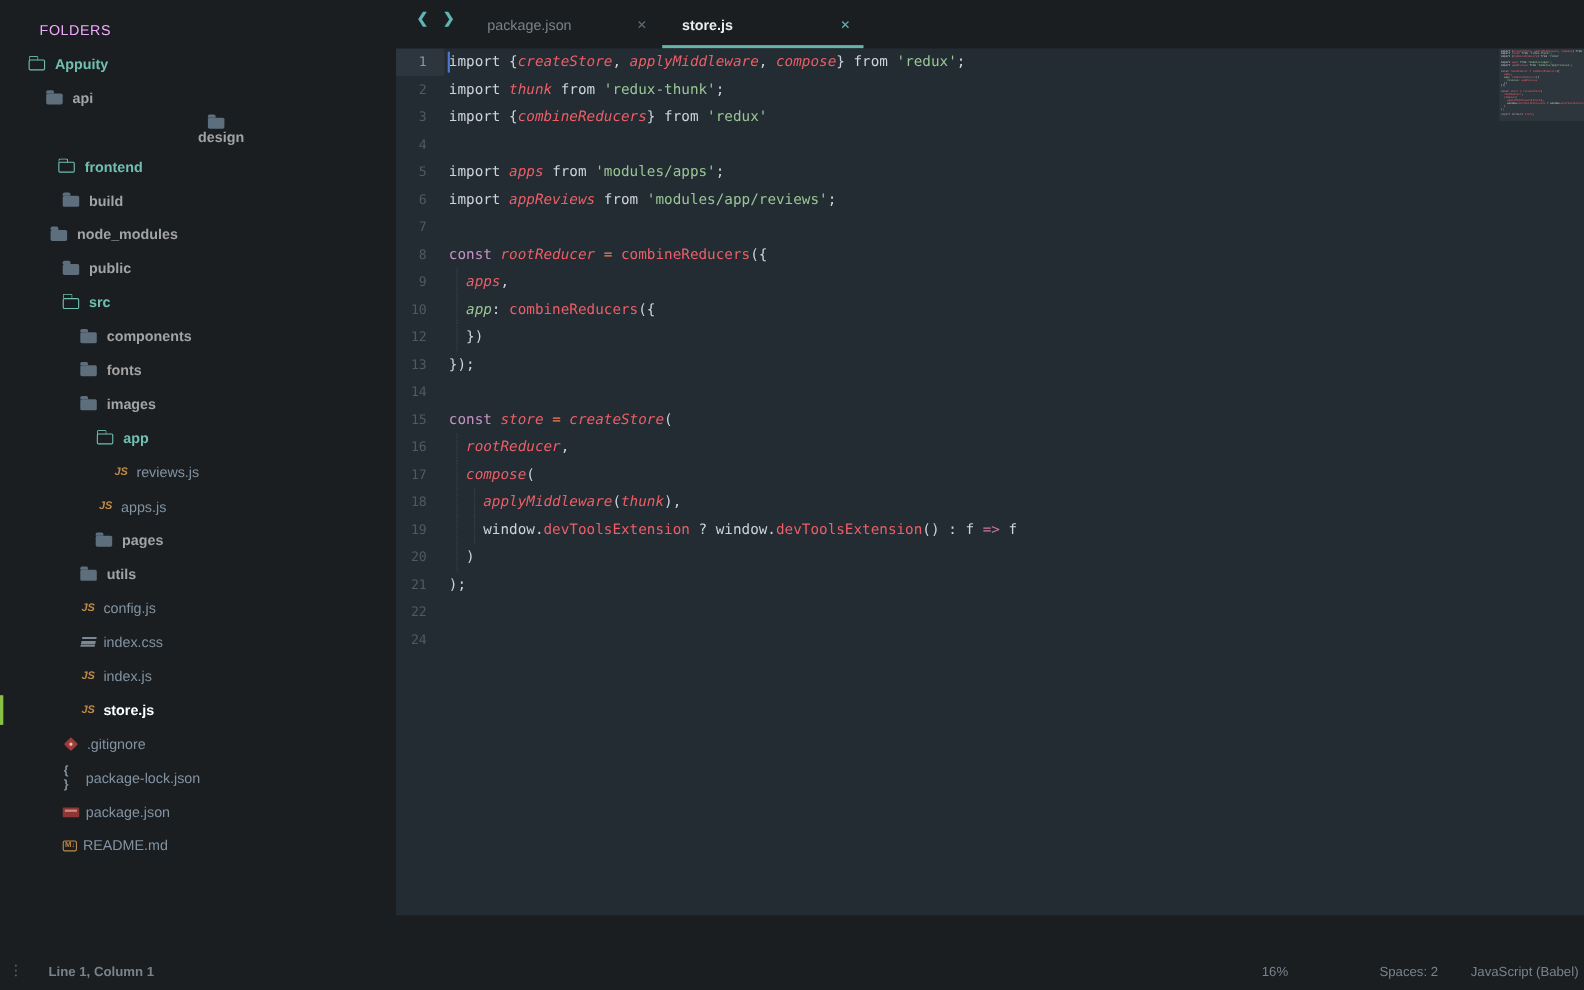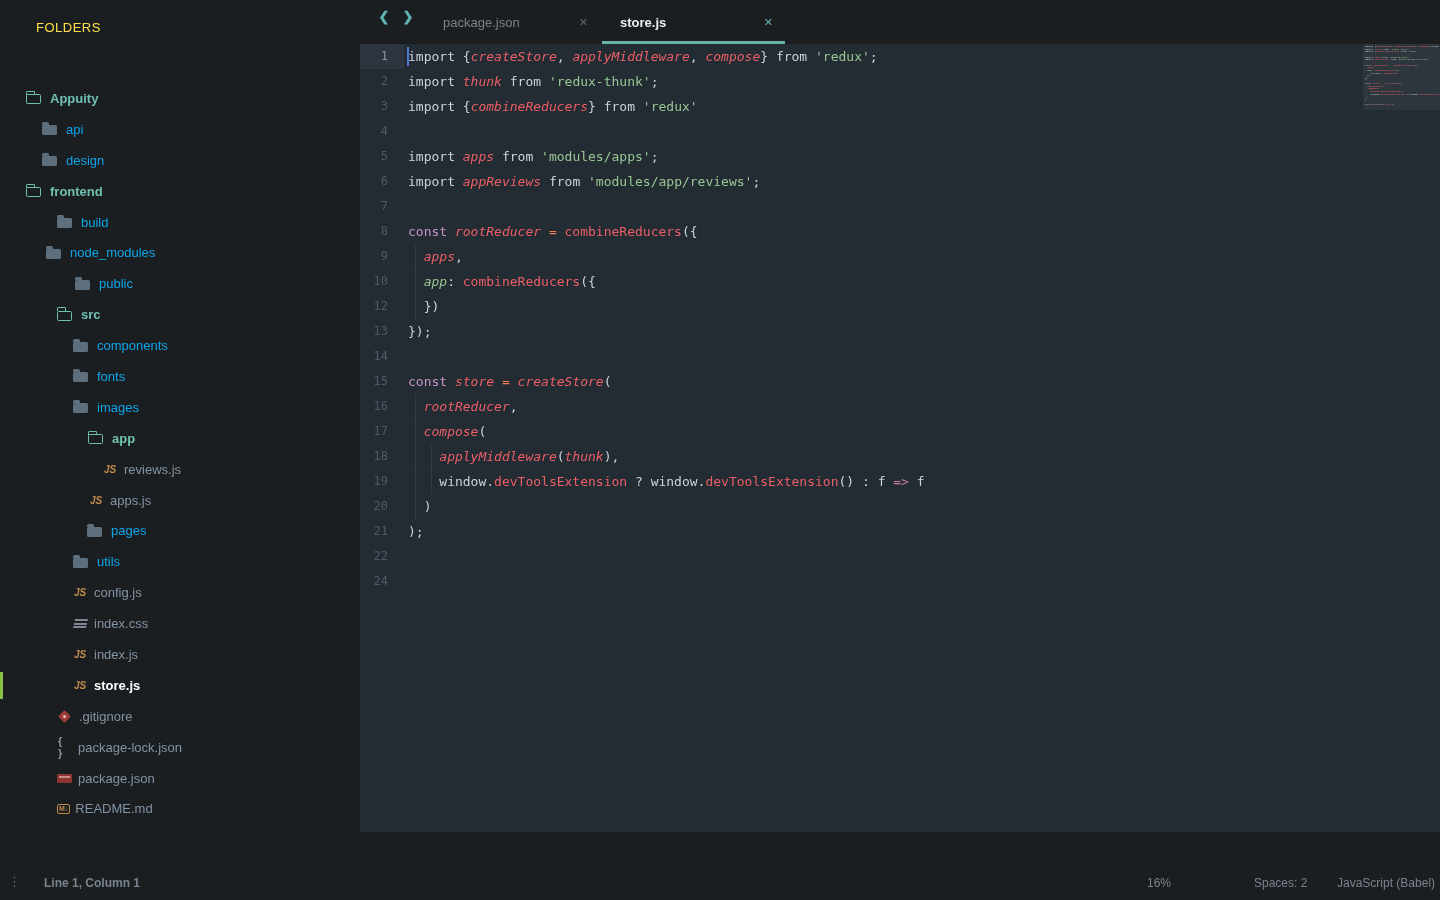--- a/index.html
+++ b/index.html
@@ -2,25 +2,25 @@
 <html><head>
 <meta charset="utf-8">
 <style>
   * { margin:0; padding:0; box-sizing:border-box; }
   html,body { width:1440px; height:900px; overflow:hidden; }
   body { background:#1b1e21; font-family:"Liberation Sans", sans-serif; }
   .app { position:relative; width:1440px; height:900px; }
 
   
   .sidebar { position:absolute; left:0; top:0; width:360px; height:866px; background:#1b1e21; }
-  .folders-header { position:absolute; top:20px; left:36px; font-size:13px; color:#fde047; letter-spacing:.5px; }
+  .folders-header { position:absolute; top:20px; left:36px; font-size:13px; color:#f0abfc; letter-spacing:.5px; }
   .tree { position:absolute; top:43px; left:0; right:0; }
   .trow { position:relative; height:30.9px; display:flex; align-items:center; font-size:13px; }
   .trow .lbl { white-space:nowrap; }
-  .lbl.folder-lbl { color:#0ea5e9; font-weight:400; }
+  .lbl.folder-lbl { color:#a3a3a3; font-weight:700; }
   .lbl.open-lbl   { color:#6fc0b2; font-weight:600; }
   .lbl.file-lbl   { color:#8293a2; font-weight:400; }
   .lbl.sel-lbl    { color:#ffffff; font-weight:600; }
   .selbar { position:absolute; left:0; top:2px; bottom:2px; width:3px; background:#8abf45; }
 
   
   .ic { display:inline-block; flex:none; position:relative; }
   .ic-folder { width:15px; height:10px; background:#5d6e7d; border-radius:1.5px; margin-right:9px; margin-top:2px; }
   .ic-folder::before { content:""; position:absolute; top:-3px; left:0; width:7px; height:3px; background:#5d6e7d; border-radius:1.5px 1.5px 0 0; }
   .ic-open { width:15px; height:10px; border:1.6px solid #6fc0b2; border-radius:1.5px; margin-right:9px; margin-top:2px; background:transparent; }
@@ -79,45 +79,45 @@
   .syntax { position:absolute; left:1337px; top:10px; cursor:pointer; }
 </style>
 </head>
 <body>
 
 <div class="app">
 
   <aside class="sidebar">
     <div class="folders-header">FOLDERS</div>
     <div class="tree" id="tree">
-        <div class="trow" style="padding-left: 26px; margin-top: 40px;">
+        <div class="trow" style="padding-left: 26px;">
           <span class="ic ic-open"></span>
           <span class="lbl open-lbl">Appuity</span>
         </div>
         <div class="trow" style="padding-left: 42px;">
           <span class="ic ic-folder"></span>
           <span class="lbl folder-lbl">api</span>
         </div>
-        <div class="trow" style="padding-left: 42px;">
+        <div class="trow" style="padding-left: 42px; flex-direction: column;">
           <span class="ic ic-folder"></span>
           <span class="lbl folder-lbl">design</span>
         </div>
-        <div class="trow" style="padding-left: 26px; text-align: center;">
+        <div class="trow" style="padding-left: 53px; text-align: center;">
           <span class="ic ic-open"></span>
           <span class="lbl open-lbl">frontend</span>
         </div>
         <div class="trow" style="padding-left: 57px;">
           <span class="ic ic-folder"></span>
           <span class="lbl folder-lbl">build</span>
         </div>
         <div class="trow" style="padding-left: 46px;">
           <span class="ic ic-folder"></span>
           <span class="lbl folder-lbl">node_modules</span>
         </div>
-        <div class="trow" style="padding-left: 75px;">
+        <div class="trow" style="padding-left: 57px;">
           <span class="ic ic-folder"></span>
           <span class="lbl folder-lbl">public</span>
         </div>
         <div class="trow" style="padding-left: 57px;">
           <span class="ic ic-open"></span>
           <span class="lbl open-lbl">src</span>
         </div>
         <div class="trow" style="padding-left: 73px;">
           <span class="ic ic-folder"></span>
           <span class="lbl folder-lbl">components</span>

